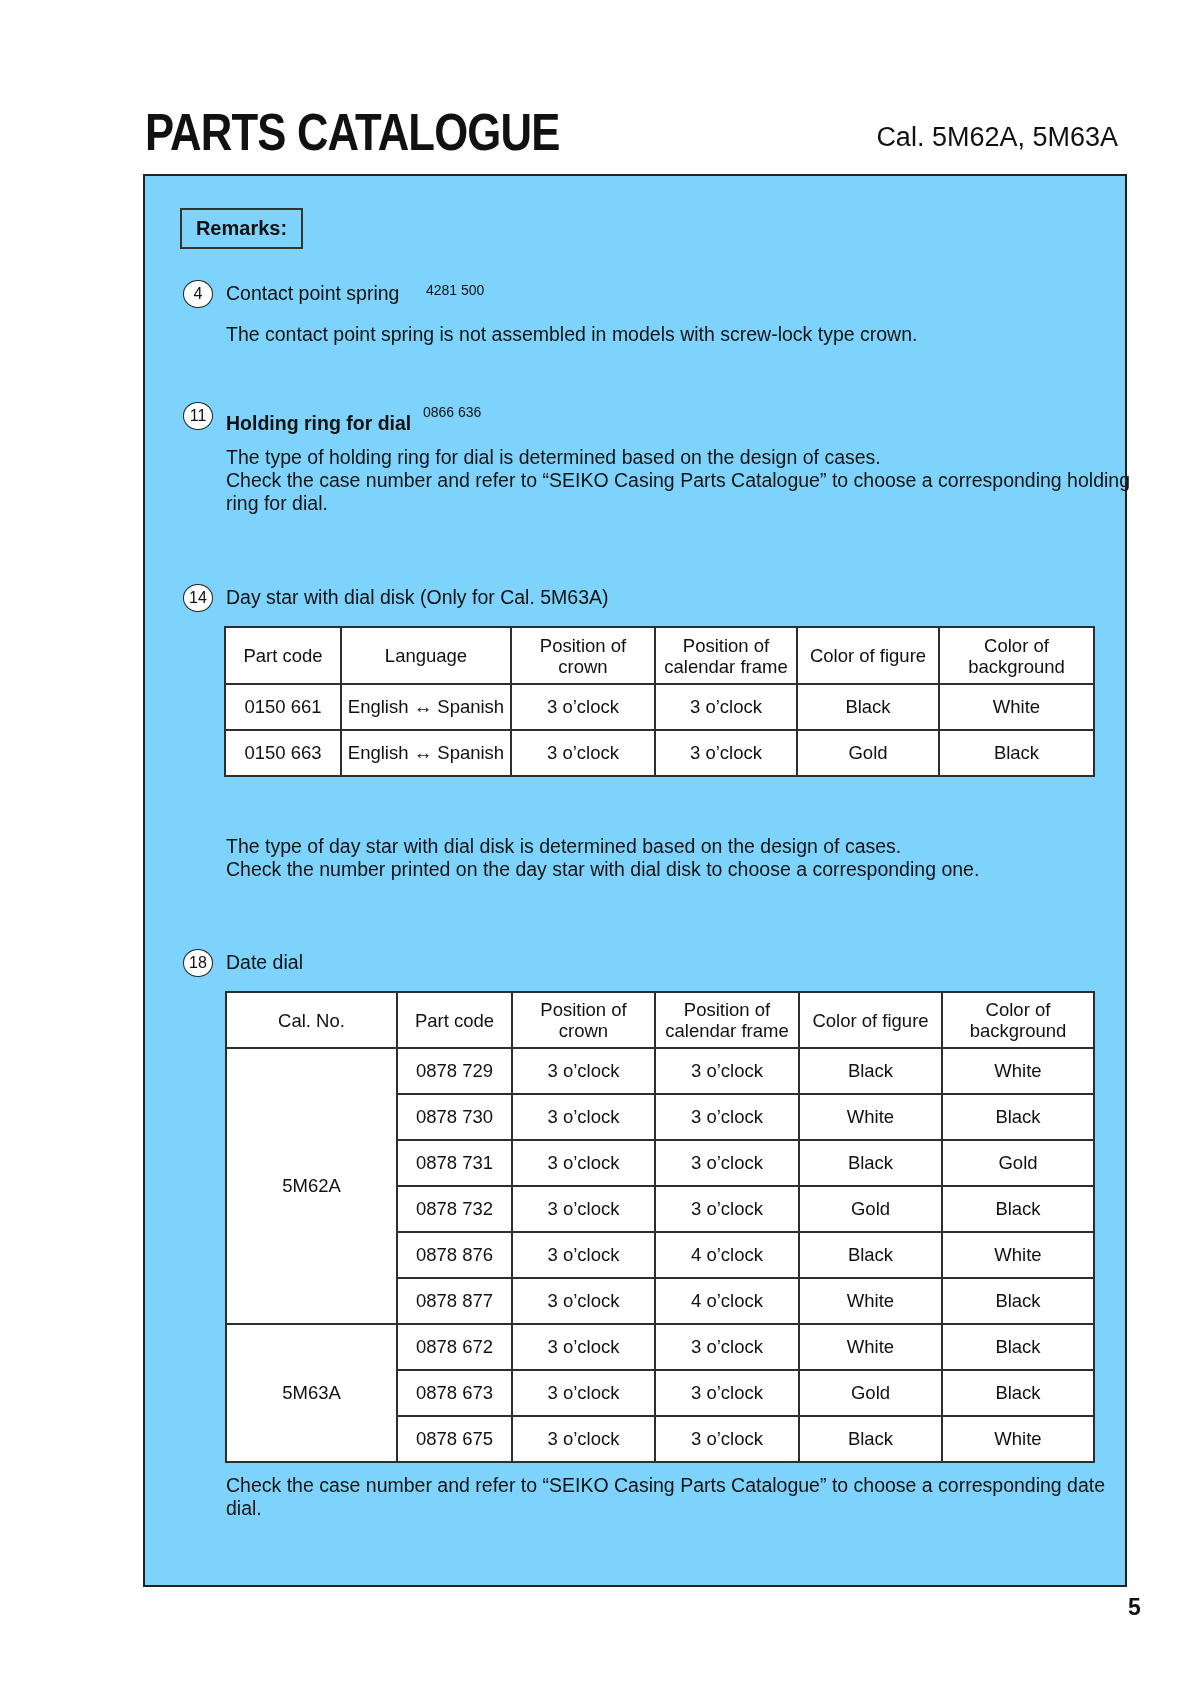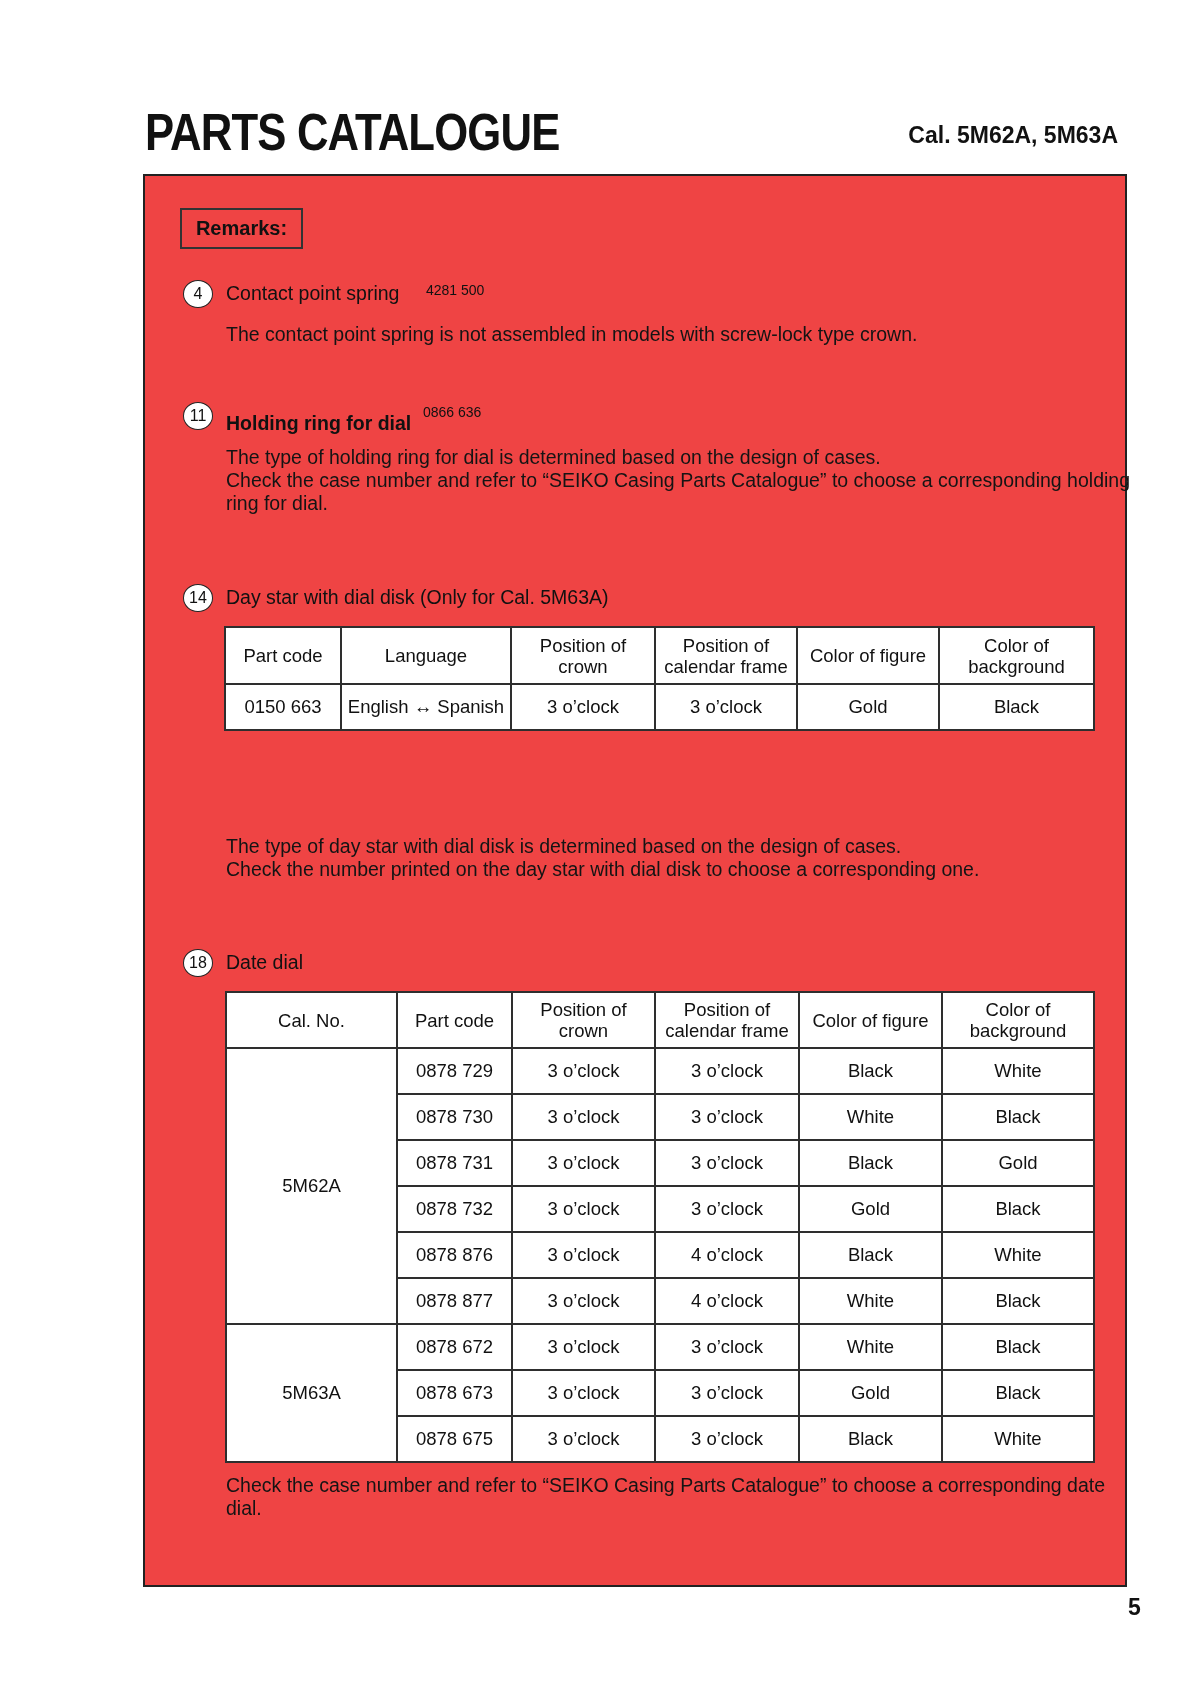--- a/index.html
+++ b/index.html
@@ -7,26 +7,26 @@
   body { font-family:"Liberation Sans", sans-serif; color:#111; }
   .page { position:relative; width:1200px; height:1697px; background:#fff; overflow:hidden;margin-top:6px; }
 
   .doc-title {
     position:absolute; left:145px; top:96px;
     font-size:52px; font-weight:bold; letter-spacing:-1px;
     transform:scaleX(0.84); transform-origin:left top; white-space:nowrap;
   }
   .doc-caliber {
     position:absolute; right:82px; top:116px;
-    font-size:23px; font-weight:bold; white-space:nowrap;
+    font-size:27px; font-weight:normal; white-space:nowrap;
   }
 
   .outer-box {
     position:absolute; left:143px; top:168px; width:984px; height:1413px;
-    border:2px solid #222; background:#ef4444;
+    border:2px solid #222; background:#7dd3fc;
   }
 
   .remarks-box {
     position:absolute; left:35px; top:32px; width:123px; height:41px;
     border:2px solid #333; display:flex; align-items:center; justify-content:center;
     font-size:20px; font-weight:bold;
   }
 
   .item-circle {
     position:absolute; width:30px; height:28px; border:1.5px solid #222;
@@ -94,20 +94,28 @@
         <th>Language</th>
         <th>Position of
 crown</th>
         <th>Position of
 calendar frame</th>
         <th>Color of figure</th>
         <th>Color of
 background</th>
       </tr>
       <tr style="height:46px">
+        <td>0150 661</td>
+        <td>English ↔ Spanish</td>
+        <td>3 o’clock</td>
+        <td>3 o’clock</td>
+        <td>Black</td>
+        <td>White</td>
+      </tr>
+      <tr style="height:46px">
         <td>0150 663</td>
         <td>English ↔ Spanish</td>
         <td>3 o’clock</td>
         <td>3 o’clock</td>
         <td>Gold</td>
         <td>Black</td>
       </tr>
     </tbody>
       </table>
 

